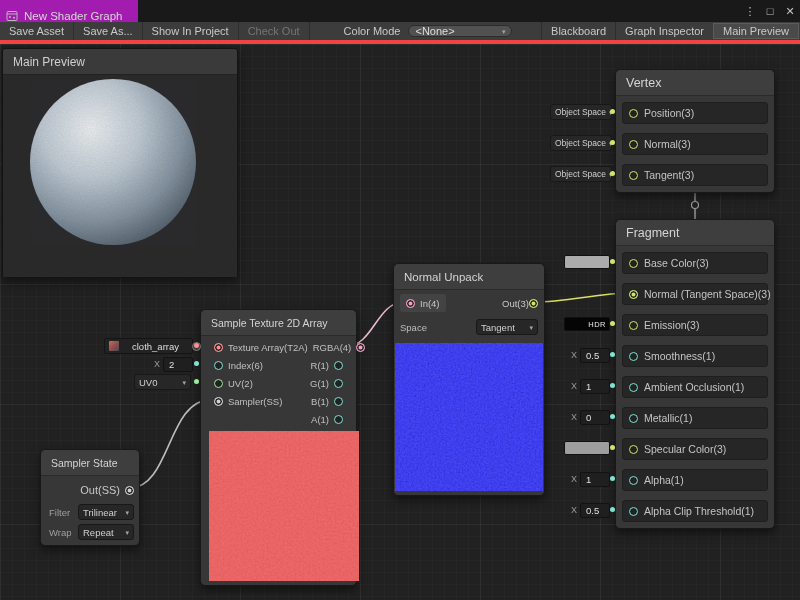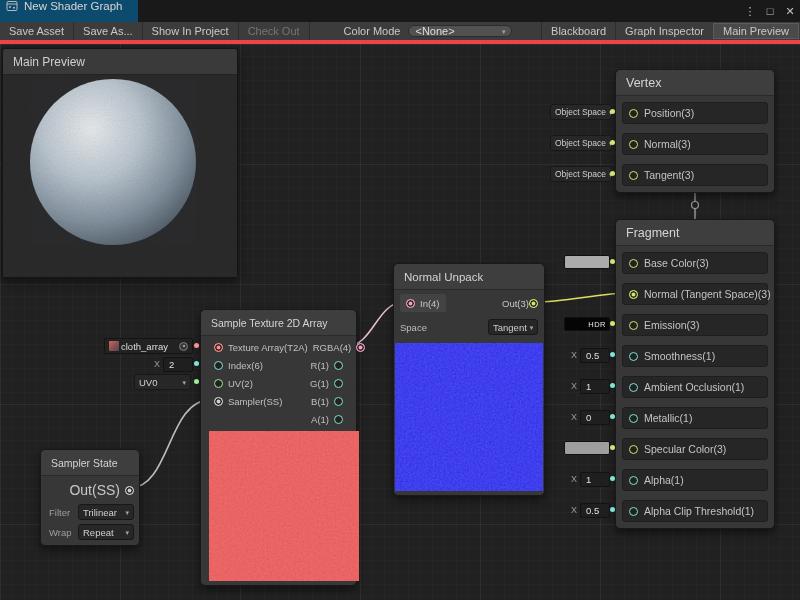--- a/index.html
+++ b/index.html
@@ -2,22 +2,22 @@
 <html style="--port-vec1: #7fe3d4; --port-vec2: #9ceb9c; --port-vec3: #cde76e; --port-vec4: #f2a0c4; --port-tex: #ff8e8e; --port-ss: #d0d0d0; --wire-sampler: #bdbdbd; --wire-vec4: #edbbd3; --wire-vec3: #dce05f; --preview-cloth: #fc6e6e; --preview-normal: #1d1de8;"><head>
 <meta charset="utf-8">
 <style>
   *{margin:0;padding:0;box-sizing:border-box}
   html,body{width:800px;height:600px;overflow:hidden;background:#1c1c1c;
     font-family:"Liberation Sans","DejaVu Sans",sans-serif;color:#c8c8c8}
 
   
   #titlebar{position:absolute;left:0;top:0;width:800px;height:22px;background:#191919;
     display:flex;align-items:center;z-index:40}
-  .doc-tab{display:flex;align-items:flex-start;gap:6px;height:22px;padding:0 16px 0 6px;
-    background:#0c4a6e;color:#d6d6d6;font-size:11.5px}
+  .doc-tab{display:flex;align-items:flex-end;gap:6px;height:22px;padding:0 16px 0 6px;
+    background:#a21caf;color:#d6d6d6;font-size:11.5px}
   .win-controls{margin-left:auto;display:flex;align-items:center;height:22px}
   .win-btn{width:20px;height:22px;display:flex;align-items:center;justify-content:center;
     color:#c2c2c2;font-size:11px;cursor:default}
 
   
   #toolbar{position:absolute;left:0;top:22px;width:800px;height:22px;background:#3c3c3c;
     border-bottom:4px solid #ef4444;display:flex;align-items:stretch;z-index:40;font-size:11px}
   .tb-btn{display:flex;align-items:center;padding:0 9px;border-right:1px solid #2d2d2d;color:#c9c9c9}
   .tb-btn.right{border-right:none;border-left:1px solid #2d2d2d}
   .tb-btn.disabled{color:#757575}
@@ -76,21 +76,21 @@
   .preview-box{margin:3px auto 0;display:block}
 
   
   .nu-row{height:22px;display:flex;align-items:center;margin:2px 0 0;padding:0 6px;font-size:9.5px;color:#c8c8c8}
   .nu-chip{display:flex;align-items:center;gap:5px;background:#434343;border-radius:2px;height:18px;padding:0 6px}
   .nu-out{margin-left:auto;display:flex;align-items:center;}
   .nu-space{height:26px;display:flex;align-items:center;padding:0 6px;font-size:9.5px;color:#bdbdbd}
 
   
   .ss-out-row{height:20px;display:flex;align-items:center;justify-content:flex-end;gap:5px;
-    padding:0 5px;margin-top:4px;font-size:14px;color:#c8c8c8}
+    padding:0 5px;margin-top:4px;font-size:11px;color:#c8c8c8}
   .ss-row{height:16px;display:flex;align-items:center;padding:0 5px 0 8px;margin-top:4px;
     font-size:9.5px;color:#9f9f9f}
   .ss-row .dd{margin-left:auto}
 
   
   .ext{position:absolute;z-index:12}
   .dd{display:flex;align-items:center;gap:3px;background:#272727;border:1px solid #181818;
     border-radius:3px;color:#cfcfcf;font-size:9.5px;height:16px;padding:0 4px;white-space:nowrap}
   .dd.small{font-size:8.5px}
   .dd-arrow{margin-left:auto;font-size:7px;color:#a5a5a5;line-height:1}
@@ -98,21 +98,21 @@
   .ff-x{color:#9a9a9a;font-size:9px}
   .ff-val{background:#1f1f1f;border:1px solid #121212;border-radius:2px;color:#e0e0e0;
     font-size:9.5px;height:15px;min-width:30px;display:flex;align-items:center;padding:0 5px}
   .swatch{width:46px;height:14px;border:1px solid #101010;border-radius:2px;background:#ababab}
   .hdr-swatch{width:46px;height:14px;border:1px solid #101010;border-radius:2px;background:#050505;
     display:flex;align-items:center;justify-content:flex-end;padding:0 3px}
   .hdr-label{color:#e8e8e8;font-size:7.5px;letter-spacing:.5px}
   .stub{position:absolute;width:5px;height:5px;border-radius:50%;z-index:12}
   .st-vec1{background:var(--port-vec1)} .st-vec2{background:var(--port-vec2)}
   .st-vec3{background:var(--port-vec3)} .st-tex{background:var(--port-tex)}
-  .objfield{display:flex;align-items:center;gap:2px;background:#222;border:1px solid #141414;
+  .objfield{display:flex;align-items:center;gap:13px;background:#222;border:1px solid #141414;
     border-radius:2px;color:#dedede;font-size:9.5px;height:16px;padding:0 4px;white-space:nowrap}
   .texicon{width:10px;height:10px;border-radius:1px;flex:none;
     background:linear-gradient(135deg,#c96a5f 0%,#8a4f4c 55%,#4a4a58 100%)}
   .picker{width:9px;height:9px;border-radius:50%;background:#3a3a3a;border:1px solid #7d7d7d;
     margin-left:auto;flex:none;position:relative}
   .picker::after{content:"";position:absolute;left:2.5px;top:2.5px;width:2px;height:2px;border-radius:50%;background:#bbb}
 </style>
 </head>
 <body>
 
@@ -381,21 +381,21 @@
           <span class="port p-vec4 on"></span>
           <span>In(4)</span>
         </div>
         <div class="nu-out">
           <span>Out(3)</span>
           <span class="port p-vec3 on"></span>
         </div>
       </div>
       <div class="nu-space">
         <span>Space</span>
-        <div class="dd" style="margin-left:auto;width:50px">
+        <div class="dd" style="margin-left:auto;width:62px">
           <span>Tangent</span>
           <span class="dd-arrow">▾</span>
         </div>
       </div>
       <svg class="preview-box" width="148" height="148">
         <defs>
           <filter id="f-nrm" x="0" y="0" width="100%" height="100%">
             <feTurbulence type="fractalNoise" baseFrequency="0.55" numOctaves="3" seed="7" result="t"></feTurbulence>
             <feColorMatrix in="t" type="luminanceToAlpha" result="ta"></feColorMatrix>
             <feFlood flood-color="#7d7dff" flood-opacity="0.4" result="fc"></feFlood>

